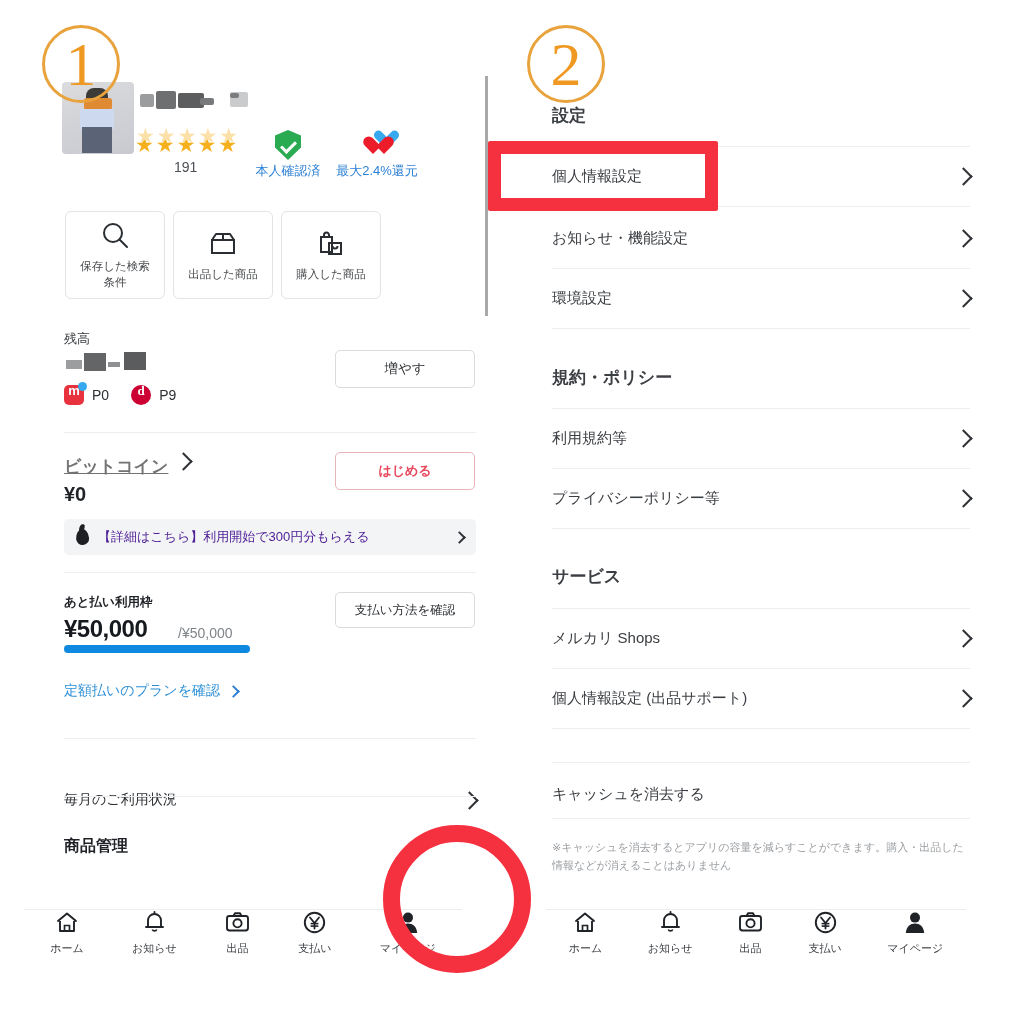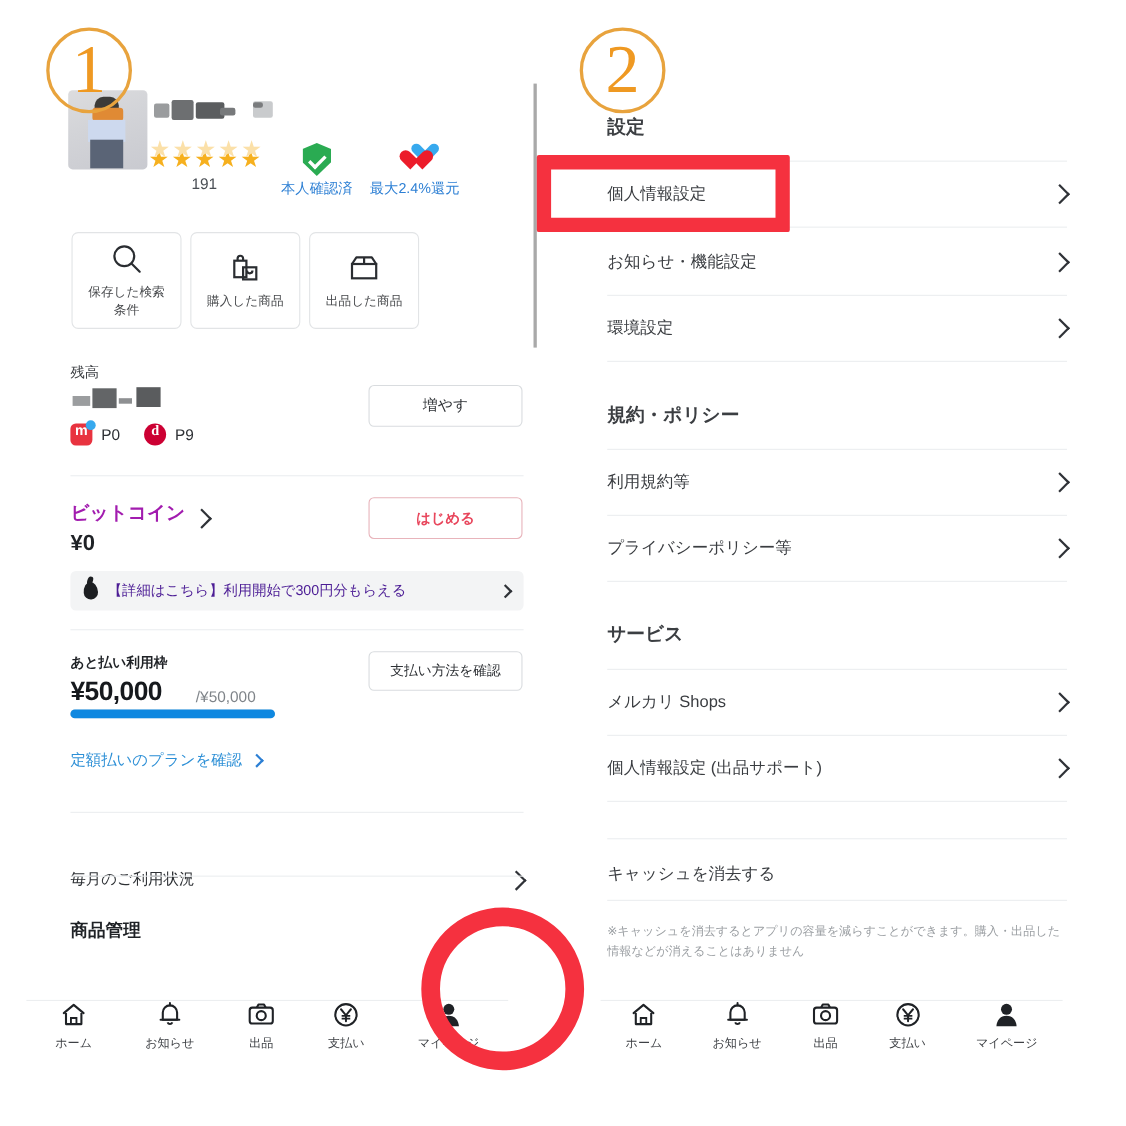--- a/index.html
+++ b/index.html
@@ -115,21 +115,21 @@
   .pt-text { font-size:14px; color:#2d3034; }
 
   .chev {
     display:inline-block; width:9px; height:9px;
     border-top:2px solid #2f3237; border-right:2px solid #2f3237;
     transform: rotate(45deg);
   }
   .chev.lg { width:13px; height:13px; border-width:2.5px; }
   .chev.blue { border-color:#2c7fd4; }
 
-  .bc-title { position:absolute; left:64px; top:455px; font-size:17px; font-weight:bold; color:#a21caf; display:flex; align-items:flex-end; gap:9px; }
+  .bc-title { position:absolute; left:64px; top:455px; font-size:17px; font-weight:bold; color:#737373; display:flex; align-items:flex-start; gap:9px;text-decoration:underline; }
   .bc-amount { position:absolute; left:64px; top:483px; font-size:20px; font-weight:bold; color:#1f2226; }
 
   .promo {
     position:absolute; left:64px; top:519px; width:412px; height:36px;
     background:#f3f4f5; border-radius:5px;
     display:flex; align-items:center; padding:0 12px; gap:9px;
     font-size:13px; color:#4c1d95;
   }
   .flame { width:13px; height:16px; background:#1d1f22; border-radius:50% 50% 50% 50% / 60% 60% 40% 40%; transform:rotate(-4deg); position:relative; }
   .flame::before { content:""; position:absolute; left:4px; top:-5px; width:5px; height:8px; background:#1d1f22; border-radius:60% 40% 50% 50%; transform:rotate(20deg); }
@@ -224,42 +224,42 @@
         <div class="ticon">
           <svg width="30" height="30" viewBox="0 0 30 30">
               <circle cx="13" cy="12" r="9" fill="none" stroke="#2a2d31" stroke-width="2"></circle>
               <line x1="19.5" y1="18.5" x2="27" y2="26" stroke="#2a2d31" stroke-width="2" stroke-linecap="round"></line>
             </svg>
         </div>
         <div class="tlabel">
           <div>保存した検索</div>
           <div>条件</div>
         </div>
+      </div>
+      <div class="tile">
+        <div class="ticon">
+          <svg width="30" height="26" viewBox="0 0 30 26">
+            <path d="M4 9 L8 3 H22 L26 9 Z" fill="none" stroke="#2a2d31" stroke-width="2" stroke-linejoin="round"></path>
+            <rect x="4" y="9" width="22" height="13" fill="none" stroke="#2a2d31" stroke-width="2"></rect>
+            <line x1="15" y1="3" x2="15" y2="9" stroke="#2a2d31" stroke-width="2"></line>
+          </svg>
+        </div>
+        <div class="tlabel">出品した商品</div>
       </div>
       <div class="tile">
         <div class="ticon">
           <svg width="30" height="29" viewBox="0 0 30 29">
             <rect x="5" y="7" width="11" height="15" fill="none" stroke="#2a2d31" stroke-width="2"></rect>
             <path d="M8 7 V5 a2.5 2.5 0 0 1 5 0 V7" fill="none" stroke="#2a2d31" stroke-width="2"></path>
             <rect x="13" y="13" width="12" height="11" fill="none" stroke="#2a2d31" stroke-width="2"></rect>
             <path d="M16.5 16 a2.5 2.5 0 0 0 5 0" fill="none" stroke="#2a2d31" stroke-width="2"></path>
           </svg>
         </div>
         <div class="tlabel">購入した商品</div>
       </div>
-      <div class="tile">
-        <div class="ticon">
-          <svg width="30" height="26" viewBox="0 0 30 26">
-            <path d="M4 9 L8 3 H22 L26 9 Z" fill="none" stroke="#2a2d31" stroke-width="2" stroke-linejoin="round"></path>
-            <rect x="4" y="9" width="22" height="13" fill="none" stroke="#2a2d31" stroke-width="2"></rect>
-            <line x1="15" y1="3" x2="15" y2="9" stroke="#2a2d31" stroke-width="2"></line>
-          </svg>
-        </div>
-        <div class="tlabel">出品した商品</div>
-      </div>
     </div>
 
     <div class="sec-label" style="left:64px; top:330px;">残高</div>
     <div>
       <div class="redact-bar" style="left:66px;  top:360px; width:16px; height:9px;  background:#9b9d9f;"></div>
       <div class="redact-bar" style="left:84px;  top:353px; width:22px; height:18px; background:#636567;"></div>
       <div class="redact-bar" style="left:108px; top:362px; width:12px; height:5px;  background:#8e9092;"></div>
       <div class="redact-bar" style="left:124px; top:352px; width:22px; height:18px; background:#5a5c5e;"></div>
     </div>
     <div class="pill-btn" style="left:335px; top:350px; width:140px; height:38px;">増やす</div>

